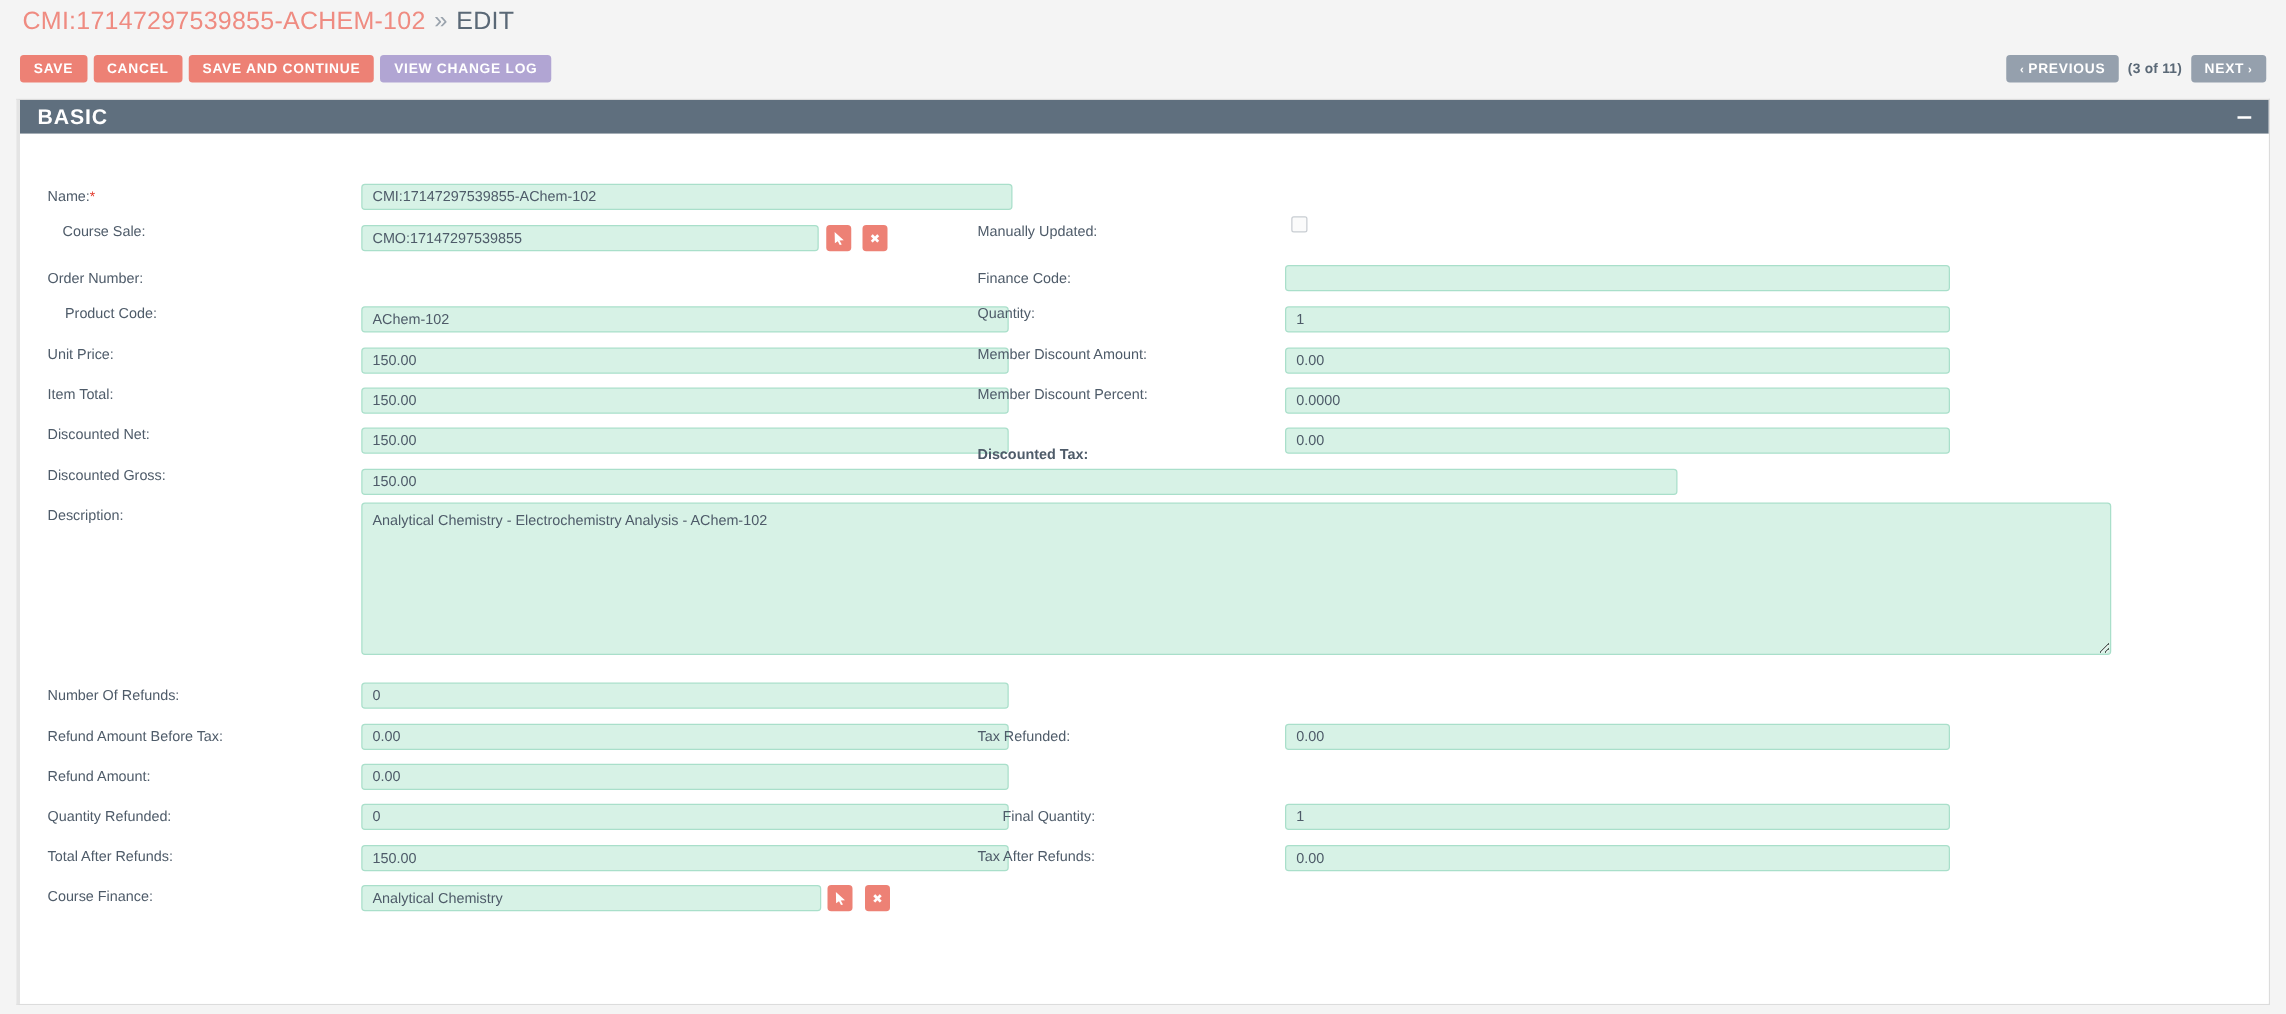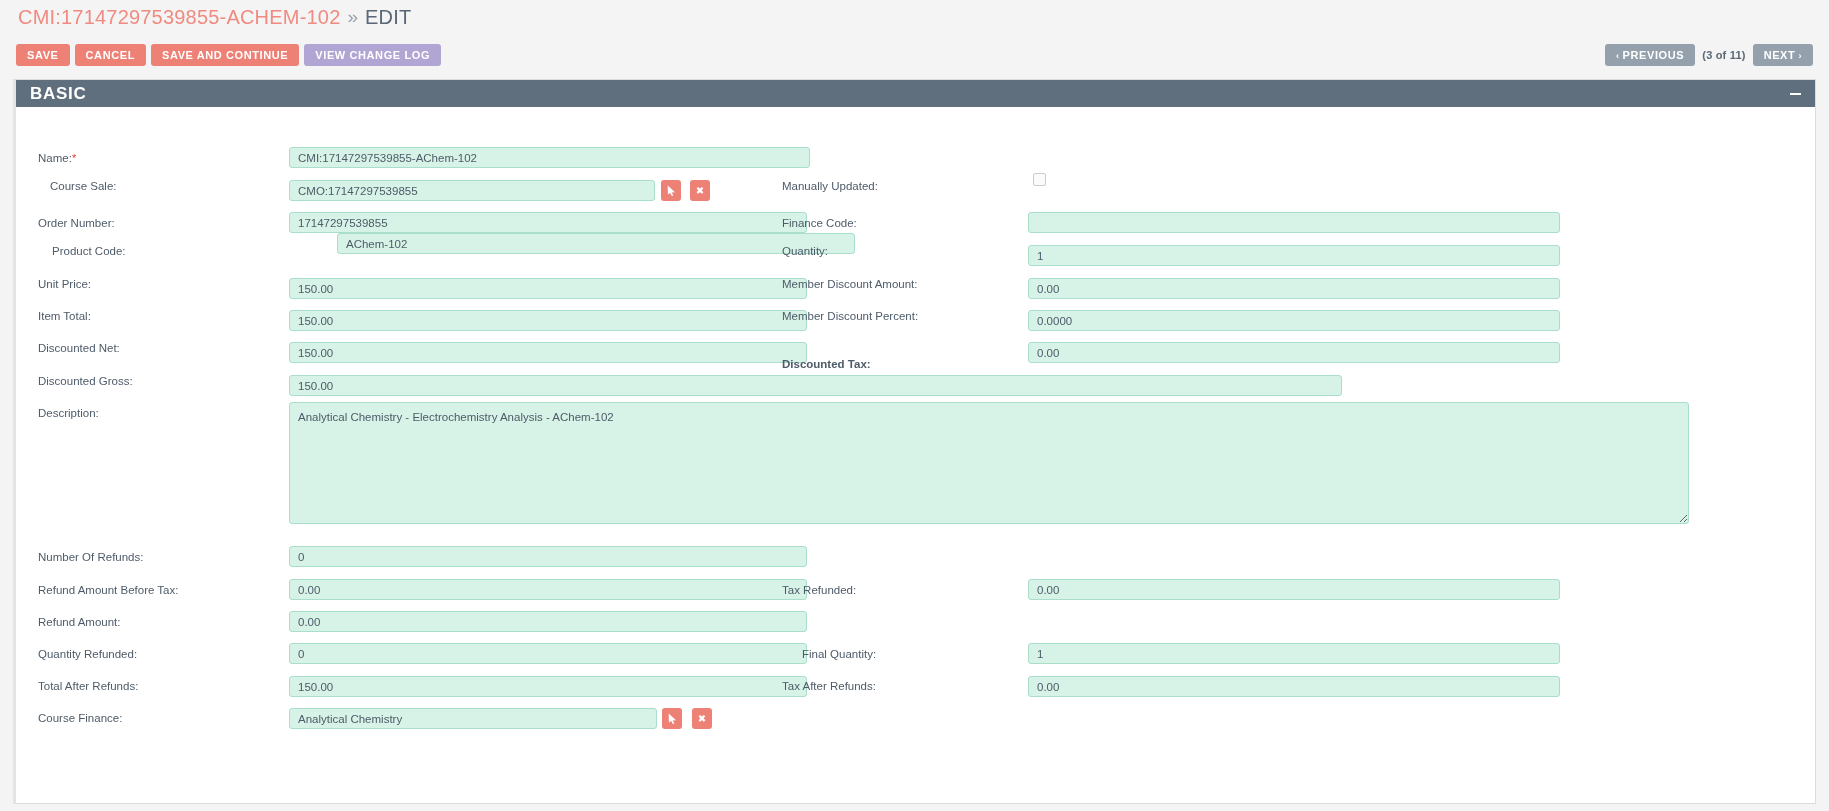--- a/index.html
+++ b/index.html
@@ -172,26 +172,25 @@
           </svg>
       </button>
       <button class="iconbtn" style="left:674px; top:73px;">
         <span>✖</span>
       </button>
 
       <span class="lbl" style="left:766px; top:73px;">Manually Updated:</span>
       <span class="chk" style="left:1017px; top:66px;"></span>
 
       <span class="lbl" style="left:22px; top:110px;">Order Number:</span>
-      <input class="fld" style="left: 273px; top: 105px; width: 518px;" value="17147297539855">
       <span class="lbl" style="left:766px; top:110px;">Finance Code:</span>
       <input class="fld" style="left: 1012px; top: 105px; width: 532px;" value="">
 
       <span class="lbl" style="left:36px; top:138px;">Product Code:</span>
-      <input class="fld" style="left: 273px; top: 126px; width: 518px; margin-left: 48px;" value="AChem-102">
+      <input class="fld" style="left: 273px; top: 138px; width: 518px;" value="AChem-102">
       <span class="lbl" style="left:766px; top:138px;">Quantity:</span>
       <input class="fld" style="left: 1012px; top: 138px; width: 532px;" value="1">
 
       <span class="lbl" style="left:22px; top:171px;">Unit Price:</span>
       <input class="fld" style="left: 273px; top: 171px; width: 518px;" value="150.00">
       <span class="lbl" style="left:766px; top:171px;">Member Discount Amount:</span>
       <input class="fld" style="left: 1012px; top: 171px; width: 532px;" value="0.00">
 
       <span class="lbl" style="left:22px; top:203px;">Item Total:</span>
       <input class="fld" style="left: 273px; top: 203px; width: 518px;" value="150.00">

